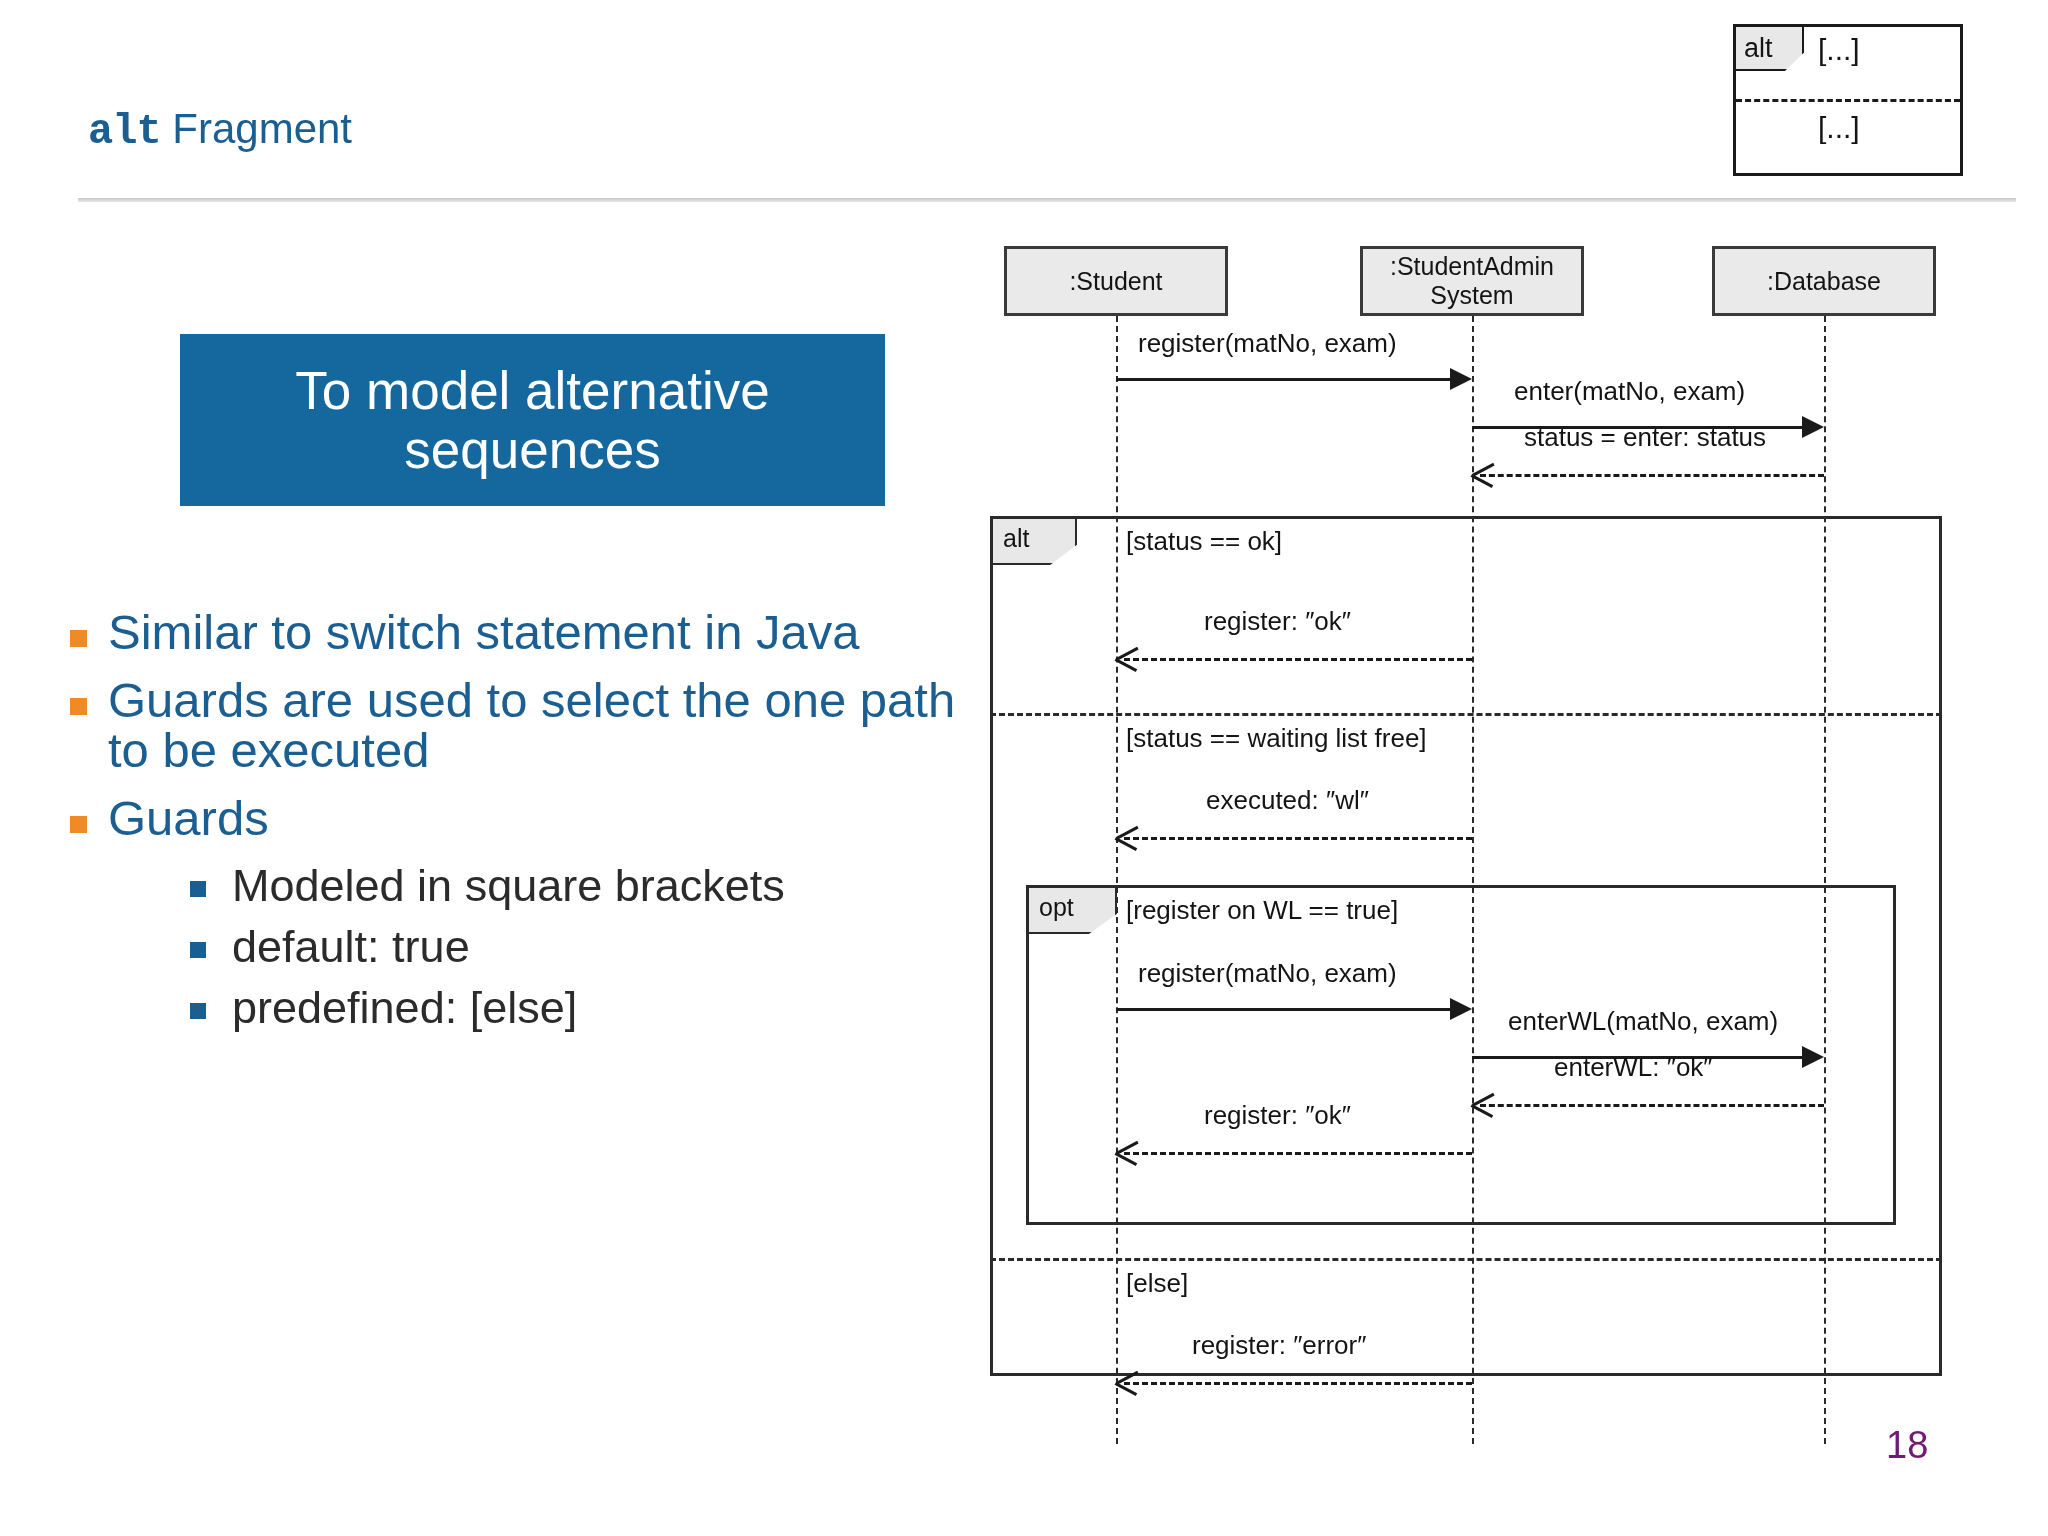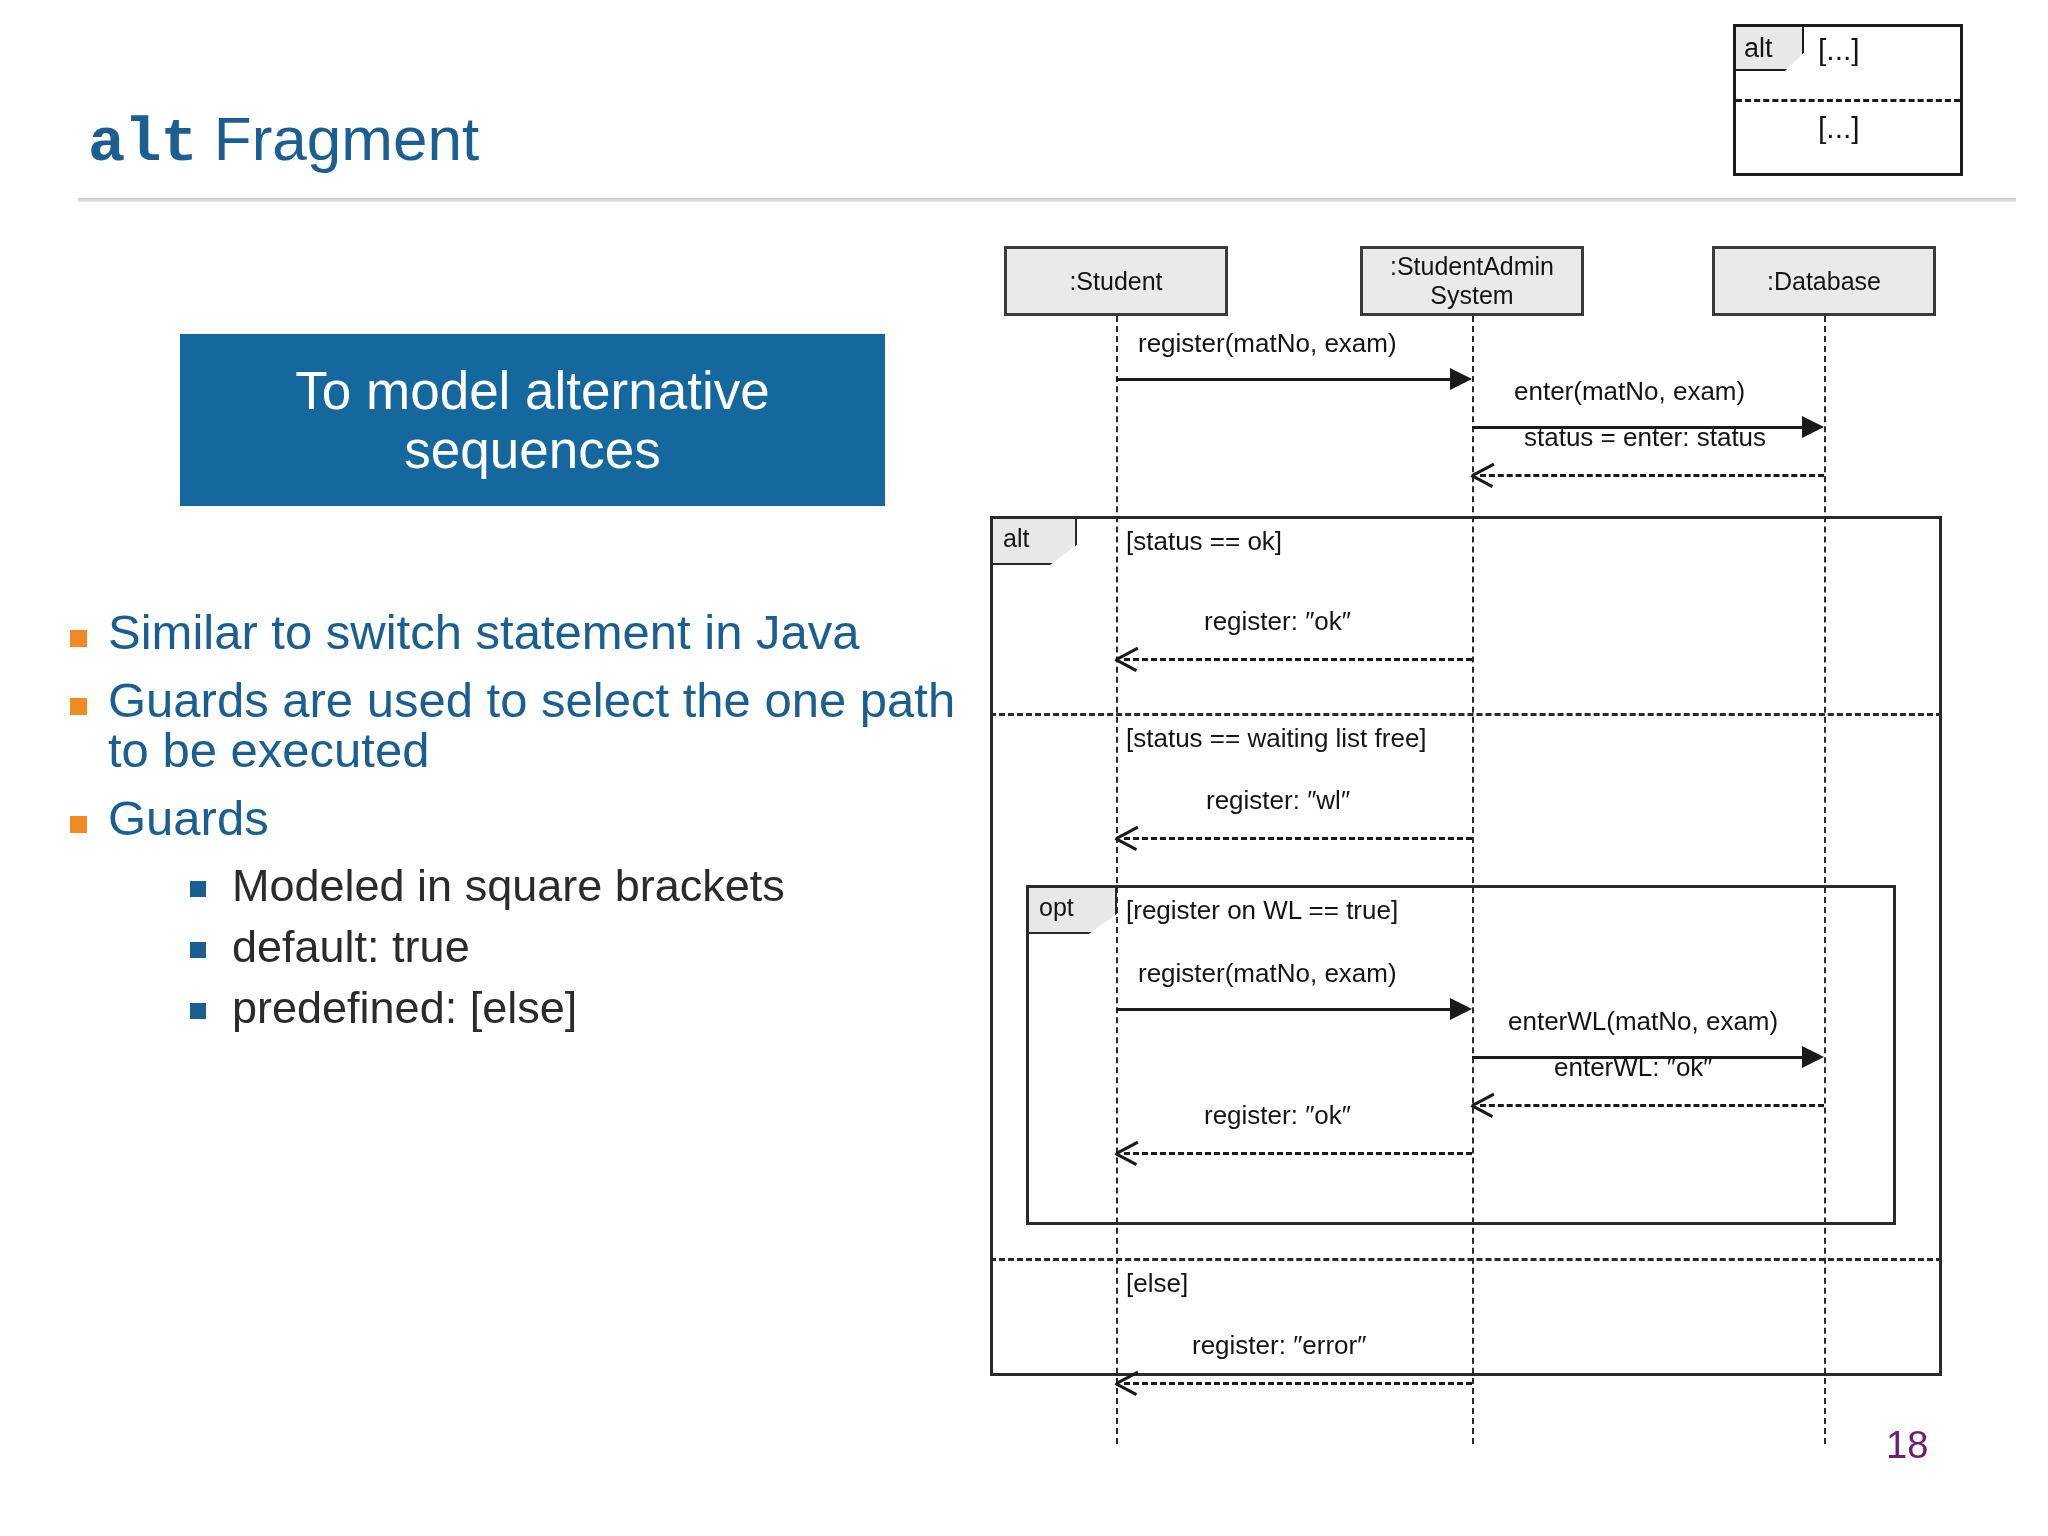--- a/index.html
+++ b/index.html
@@ -1,21 +1,21 @@
 <!DOCTYPE html>
 <html><head>
 <meta charset="utf-8">
 <style>
   html,body{margin:0;padding:0;background:#ffffff;}
   body{width:2048px;height:1536px;position:relative;overflow:hidden;
        font-family:"Liberation Sans","DejaVu Sans",sans-serif;}
 
   
   #title-area{position:absolute;left:88px;top:108px;width:1200px;height:90px;}
-  #page-title{font-size:62px;color:#1b5e91;line-height:1;white-space:nowrap;}
+  #page-title{font-size:42px;color:#1b5e91;line-height:1;white-space:nowrap;}
   #page-title .kw{font-family:"Liberation Mono","DejaVu Sans Mono",monospace;
                   font-weight:bold;letter-spacing:-1px;}
   #title-rule{position:absolute;left:78px;top:198px;width:1938px;height:4px;
               background:linear-gradient(to bottom,#c9c9c9,#e8e8e8);}
 
   
   #legend-box{position:absolute;left:1733px;top:24px;width:230px;height:152px;
               border:3px solid #1a1a1a;background:#ffffff;box-sizing:border-box;}
   #legend-tag{position:absolute;left:0;top:0;width:68px;height:44px;
               background:#e8e8e8;border-right:2px solid #1a1a1a;
@@ -150,21 +150,21 @@
   <div class="guard" style="left:136px;top:286px;">[status == ok]</div>
 
   <div class="msg-label" style="left:214px;top:366px;">register: ″ok″</div>
   <div class="msg-line dash" style="left:134px;top:418px;width:348px;"></div>
   <div class="arrow-open" style="left:126px;top:407px;"></div>
 
   <div class="oper-div" style="left:0px;top:473px;width:952px;"></div>
 
   <div class="guard" style="left:136px;top:483px;">[status == waiting list free]</div>
 
-  <div class="msg-label" style="left:216px;top:545px;">register: ″wl″</div>
+  <div class="msg-label" style="left:216px;top:545px;">executed: ″wl″</div>
   <div class="msg-line dash" style="left:134px;top:597px;width:348px;"></div>
   <div class="arrow-open" style="left:126px;top:586px;"></div>
 
   <div class="frame" style="left:36px;top:645px;width:870px;height:340px;">
     <div class="frame-tag" style="width:88px;height:46px;">
       <span>opt</span>
     </div>
   </div>
   <div class="guard" style="left:136px;top:655px;">[register on WL == true]</div>
 

